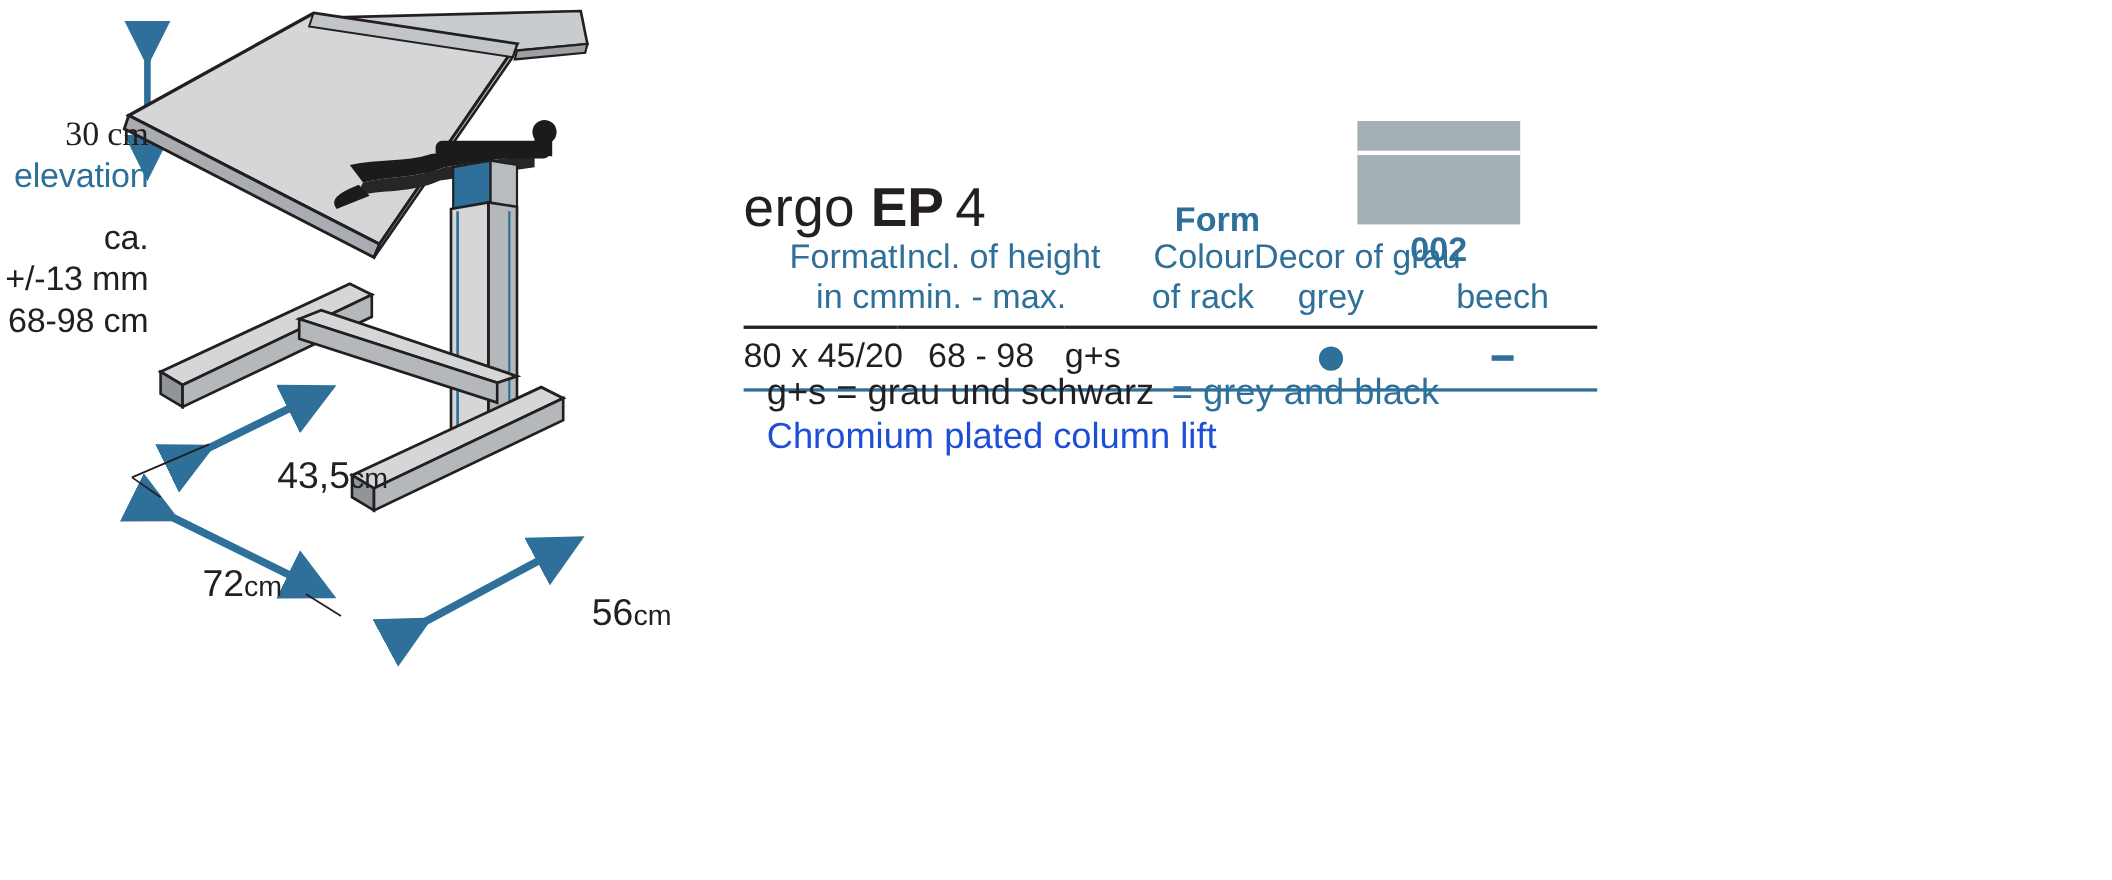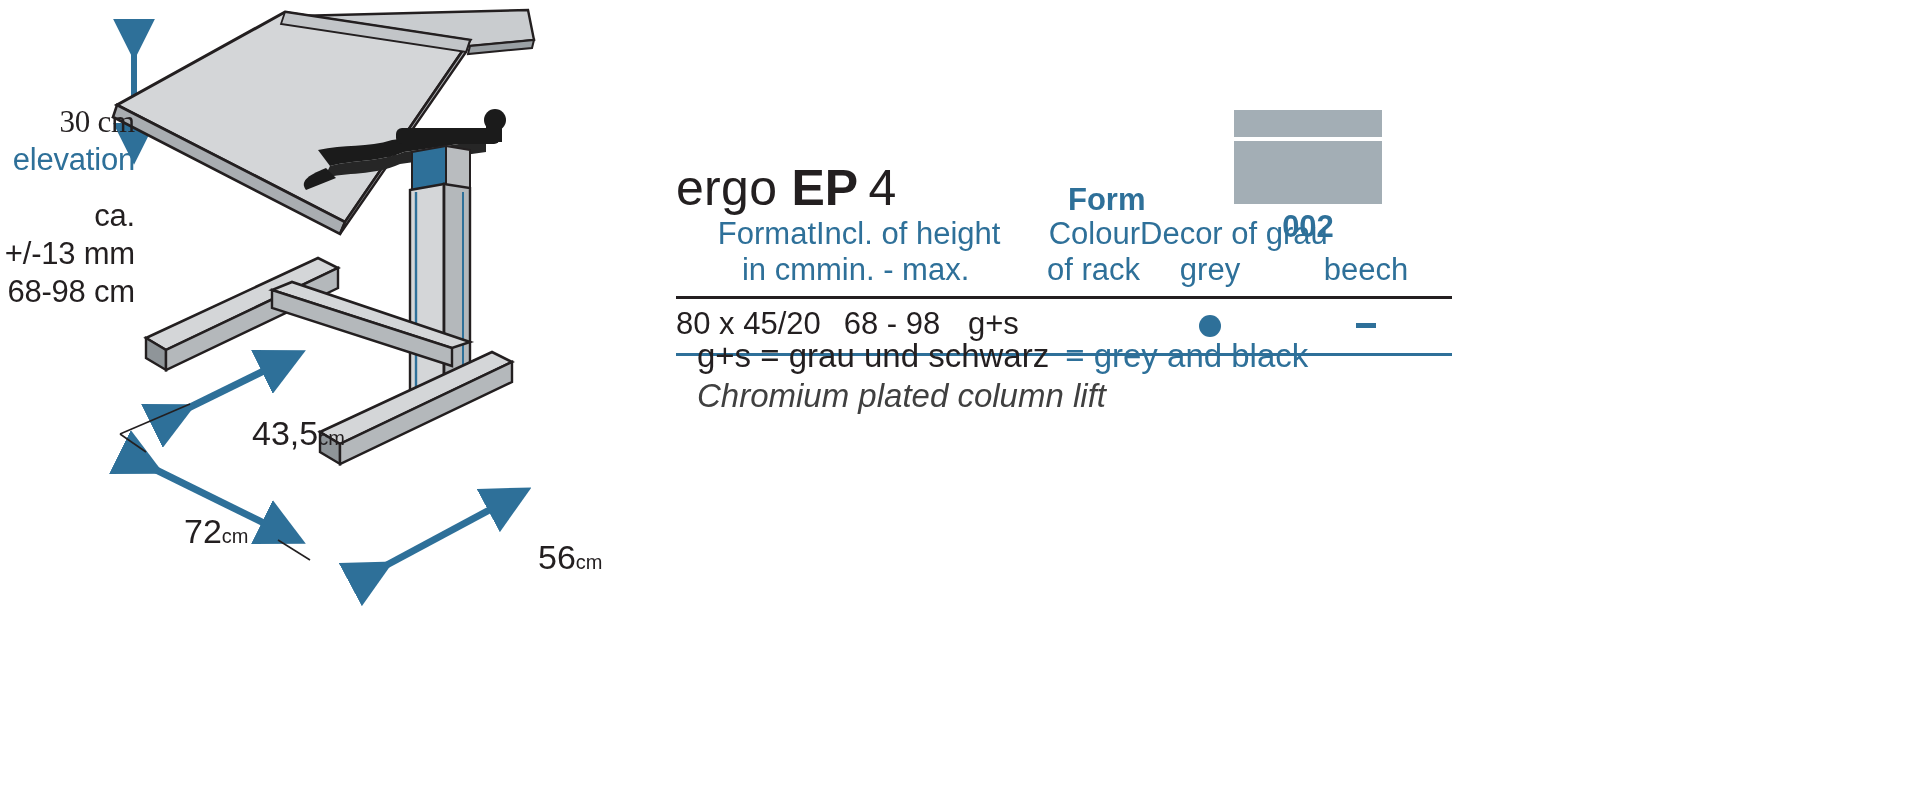--- a/index.html
+++ b/index.html
@@ -45,21 +45,21 @@
 
   .dimlabel {
     position: absolute;
     color: #231f20;
     font-family: "Liberation Sans", sans-serif;
     white-space: nowrap;
   }
   #dim-435 { left: 252px; top: 414px; font-size: 34px; }
   #dim-72  { left: 184px; top: 512px; font-size: 34px; text-align: center; }
   #dim-56  { left: 538px; top: 538px; font-size: 34px; }
-  .dimlabel .unit { font-size: 20px; }
+  .dimlabel .unit { font-size: 26px; }
 
   
   #panel {
     position: absolute;
     left: 676px; top: 0;
     width: 1244px; height: 800px;
   }
 
   #product-title {
     position: absolute;
@@ -181,21 +181,21 @@
     left: 0; top: 336px;
     width: 800px;
     margin-left: 21px;
   }
   .fn {
     font-size: 33px;
     line-height: 40px;
     white-space: nowrap;
   }
   .fn.black { color: #231f20; }
-  .fn.blue  { color: #404040; font-style: italic; }
+  .fn.blue  { color: #1d4ed8; }
   .fn .gap  { display: inline-block; width: 16px; }
 </style>
 </head>
 <body>
 
 <div id="page">
 
   <div id="illustration">
     <svg width="660" height="620" viewBox="0 0 660 620" xmlns="http://www.w3.org/2000/svg">
       <defs>

